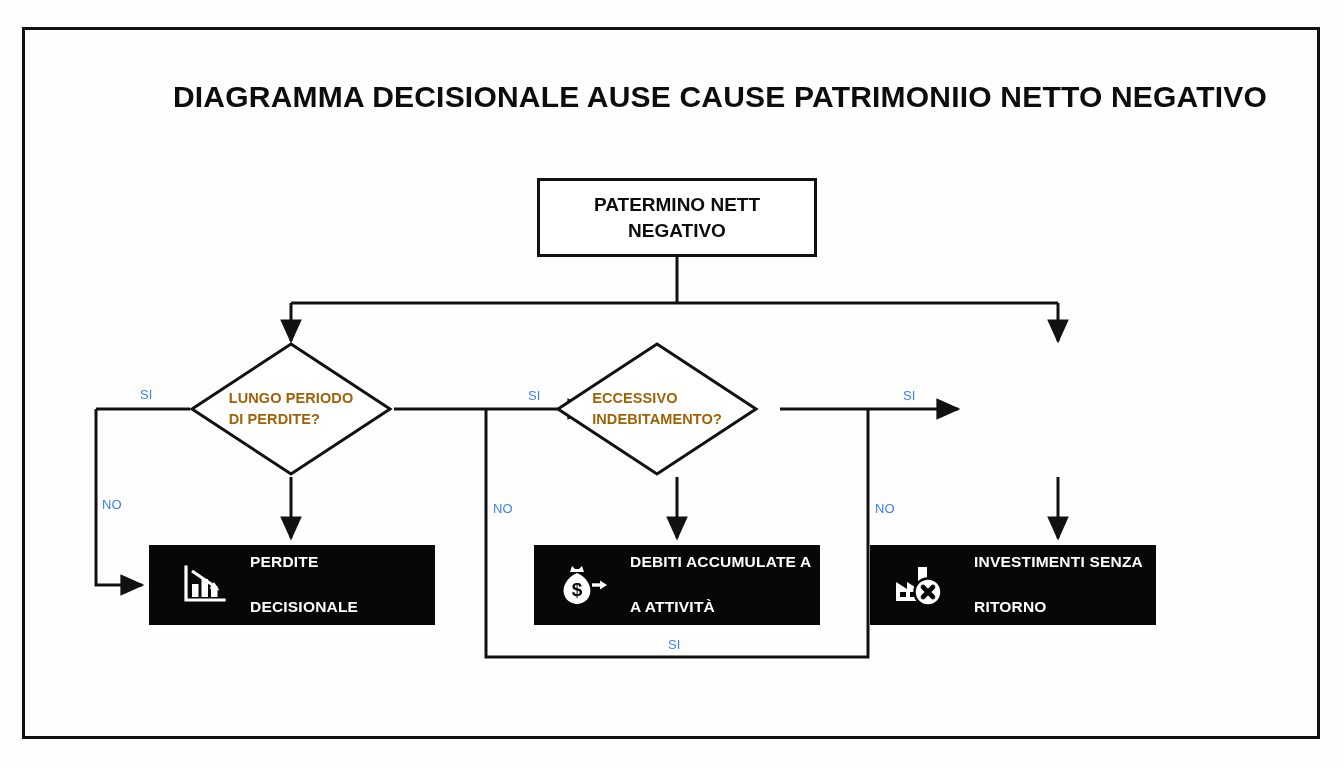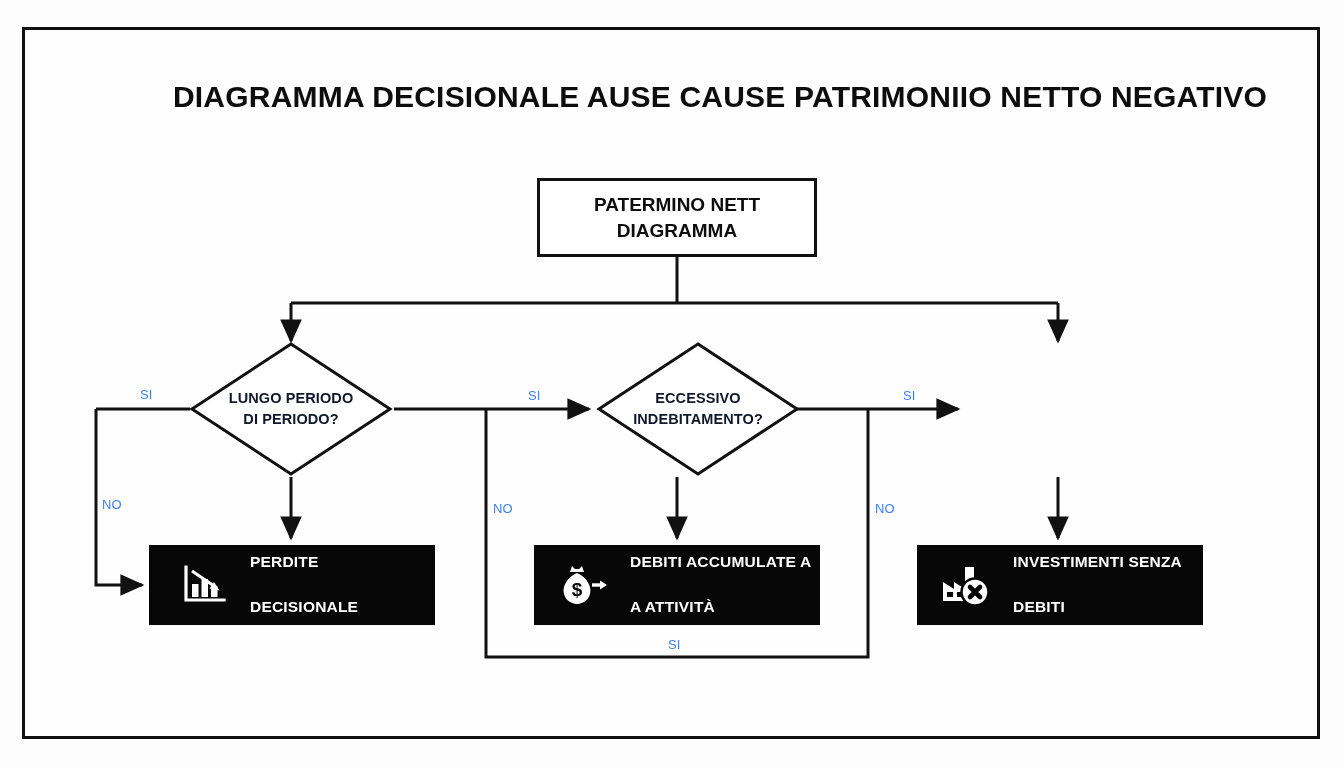--- a/index.html
+++ b/index.html
@@ -73,25 +73,25 @@
     left: 0; top: 0;
   }
   .diamond-label {
     position: absolute;
     left: 0; top: 0;
     width: 100%;
     height: 100%;
     display: flex;
     align-items: center;
     justify-content: center;
-    text-align: center;
+    text-align: left;
     font-size: 14.5px;
     font-weight: bold;
     line-height: 1.45;
-    color: #0f172a;
+    color: #a16207;
     letter-spacing: 0.1px;
   }
   .result-box {
     position: absolute;
     background: #070707;
     display: flex;
     align-items: center;
     box-sizing: border-box;
     padding-left: 22px;
   }
@@ -158,37 +158,37 @@
       <path d="M96,409 L96,585 L142,585" marker-end="url(#ah)"></path>
       <path d="M96,409 L190,409"></path>
 
       <path d="M486,409 L486,657 L868,657 L868,409"></path>
     </g>
   </svg>
 
   <div class="node-box" style="left:537px; top:178px; width:280px; height:79px;">
     <div>
       <div>PATERMINO NETT</div>
-      <div>DIAGRAMMA</div>
+      <div>NEGATIVO</div>
     </div>
   </div>
 
   <div class="diamond-wrap" style="left:189px; top:341px; width:204px; height:136px;">
     <svg width="204" height="136" viewBox="0 0 204 136">
       <polygon points="102,3 201,68 102,133 3,68" fill="#ffffff" stroke="#111111" stroke-width="3"></polygon>
     </svg>
     <div class="diamond-label">
       <div>
         <div>LUNGO PERIODO</div>
-        <div>DI PERIODO?</div>
+        <div>DI PERDITE?</div>
       </div>
     </div>
   </div>
 
-  <div class="diamond-wrap" style="left:596px; top:341px; width:204px; height:136px;">
+  <div class="diamond-wrap" style="left:555px; top:341px; width:204px; height:136px;">
     <svg width="204" height="136" viewBox="0 0 204 136">
       <polygon points="102,3 201,68 102,133 3,68" fill="#ffffff" stroke="#111111" stroke-width="3"></polygon>
     </svg>
     <div class="diamond-label">
       <div>
         <div>ECCESSIVO</div>
         <div>INDEBITAMENTO?</div>
       </div>
     </div>
   </div>
@@ -220,33 +220,33 @@
         <path d="M34,22 L46,22" stroke="#ffffff" stroke-width="3.4" fill="none"></path>
         <path d="M49,22 L42,17.5 L42,26.5 z" fill="#ffffff"></path>
       </svg>
     </div>
     <div class="result-text">
       <div>DEBITI ACCUMULATE A</div>
       <div>A ATTIVITÀ</div>
     </div>
   </div>
 
-  <div class="result-box" style="left:917px; top:545px; width:286px; height:80px;">
+  <div class="result-box" style="left:870px; top:545px; width:286px; height:80px;gap:8px;">
     <div class="result-icon">
       <svg width="54" height="44" viewBox="0 0 54 44">
         <path d="M3,38 L3,19 L14,26 L14,19 L25,26 L25,4 L34,4 L34,38 z" fill="#ffffff"></path>
         <rect x="7" y="29" width="6" height="5" fill="#070707"></rect>
         <rect x="17" y="29" width="6" height="5" fill="#070707"></rect>
         <circle cx="35" cy="29" r="13.5" fill="#ffffff" stroke="#070707" stroke-width="2.5"></circle>
         <path d="M30,24 L40,34 M40,24 L30,34" stroke="#070707" stroke-width="4.6" stroke-linecap="round"></path>
       </svg>
     </div>
     <div class="result-text">
       <div>INVESTIMENTI SENZA</div>
-      <div>DEBITI</div>
+      <div>RITORNO</div>
     </div>
   </div>
 
   <div class="edge-label" style="left:140px; top:387px;">SI</div>
   <div class="edge-label" style="left:102px; top:497px;">NO</div>
 
   <div class="edge-label" style="left:528px; top:388px;">SI</div>
   <div class="edge-label" style="left:493px; top:501px;">NO</div>
 
   <div class="edge-label" style="left:903px; top:388px;">SI</div>

